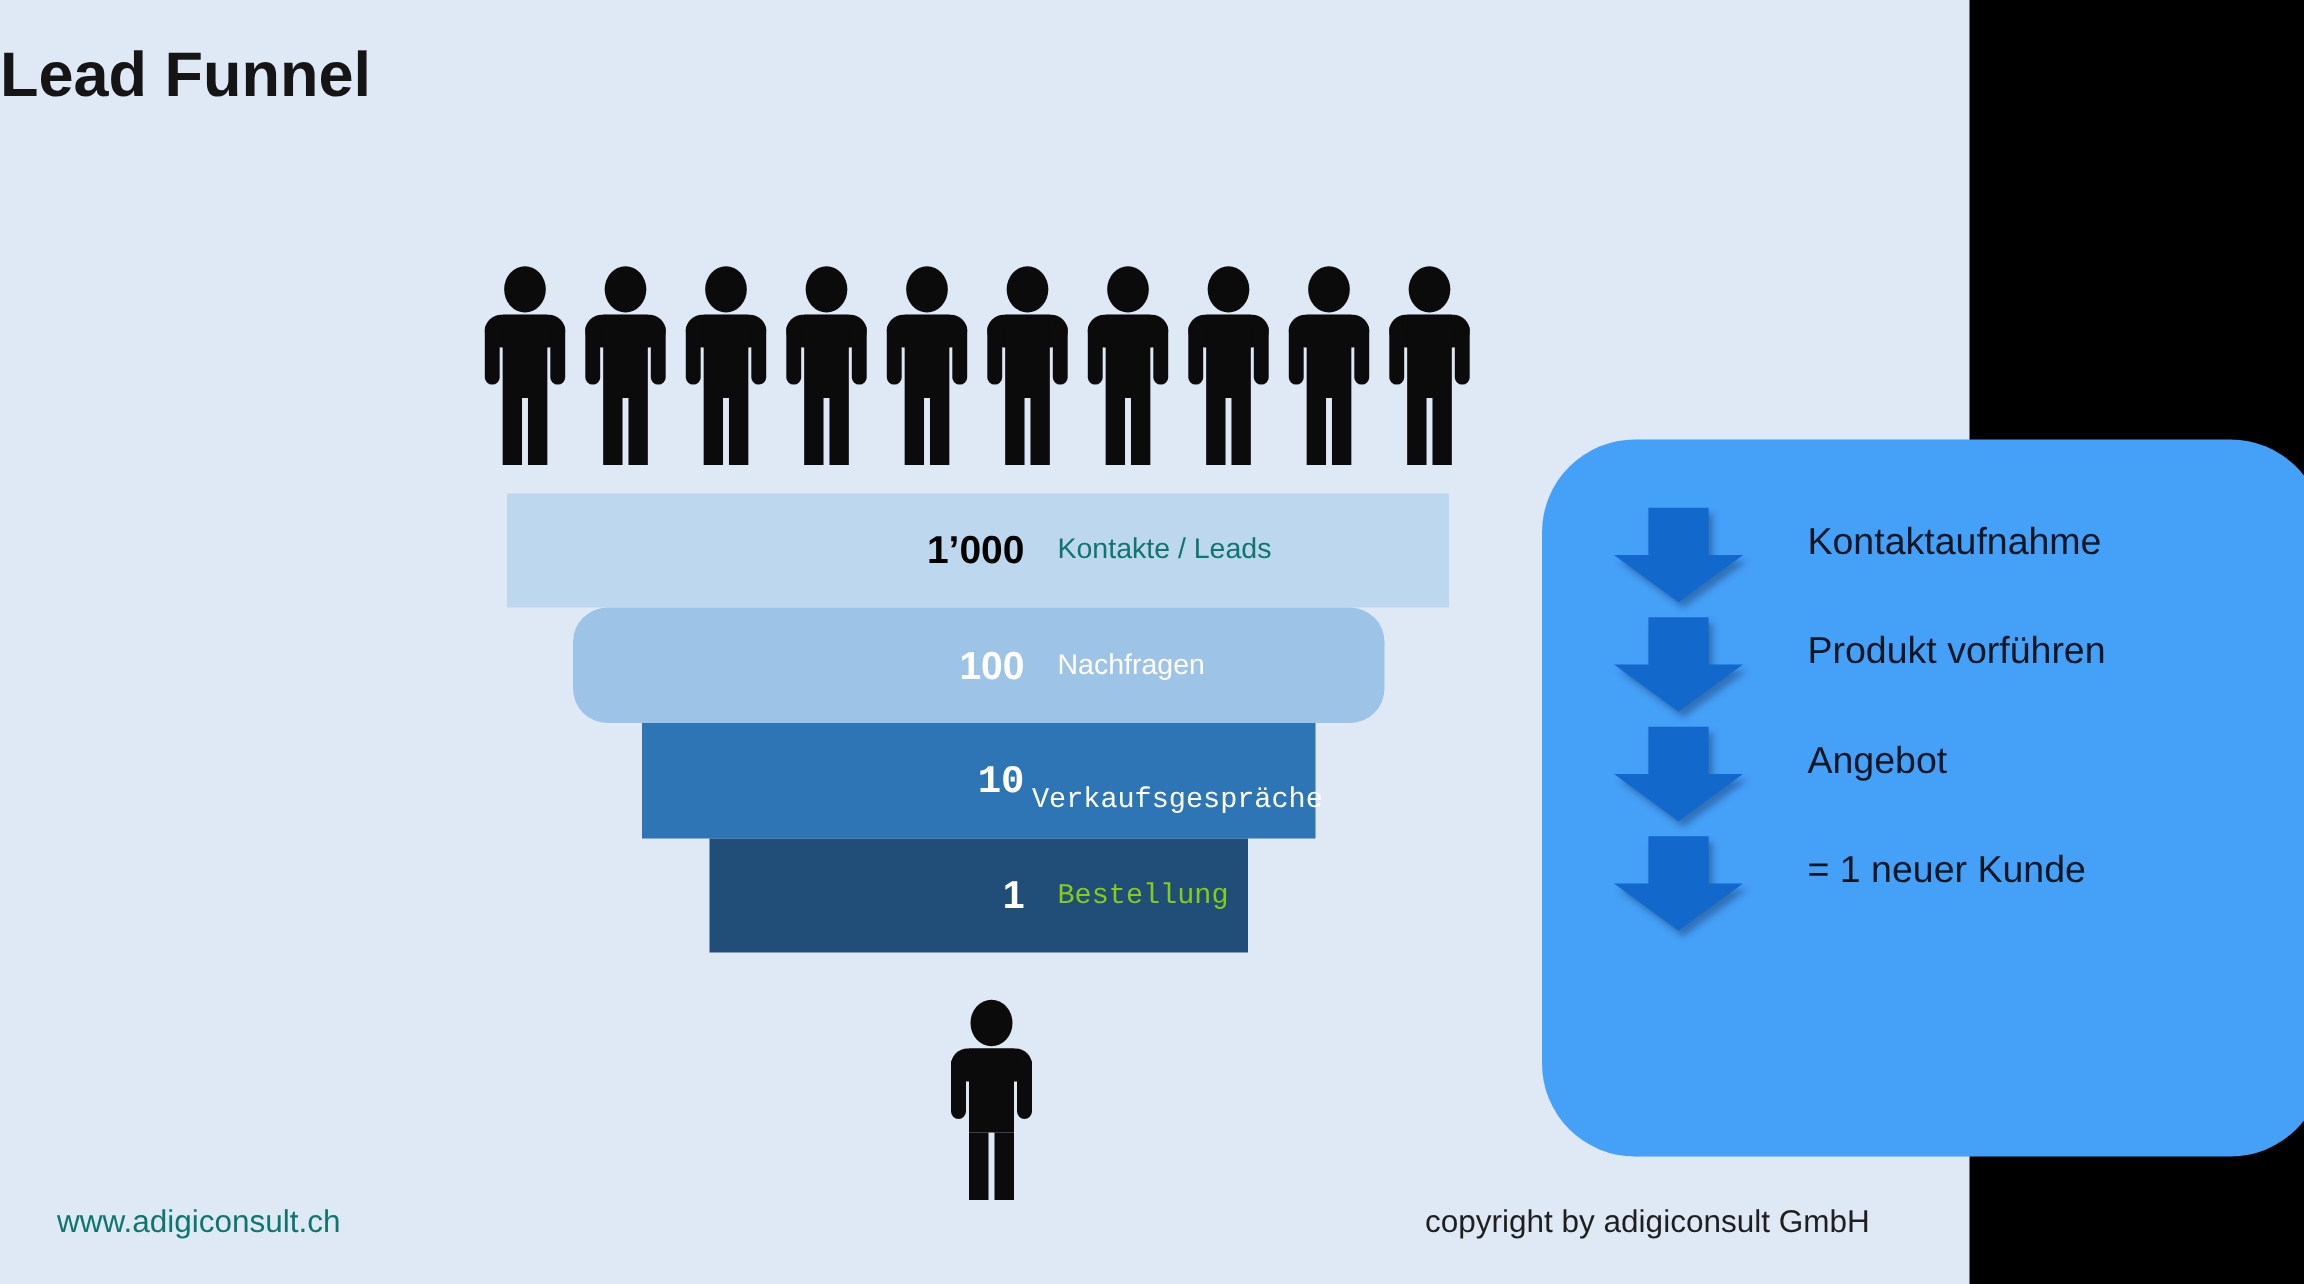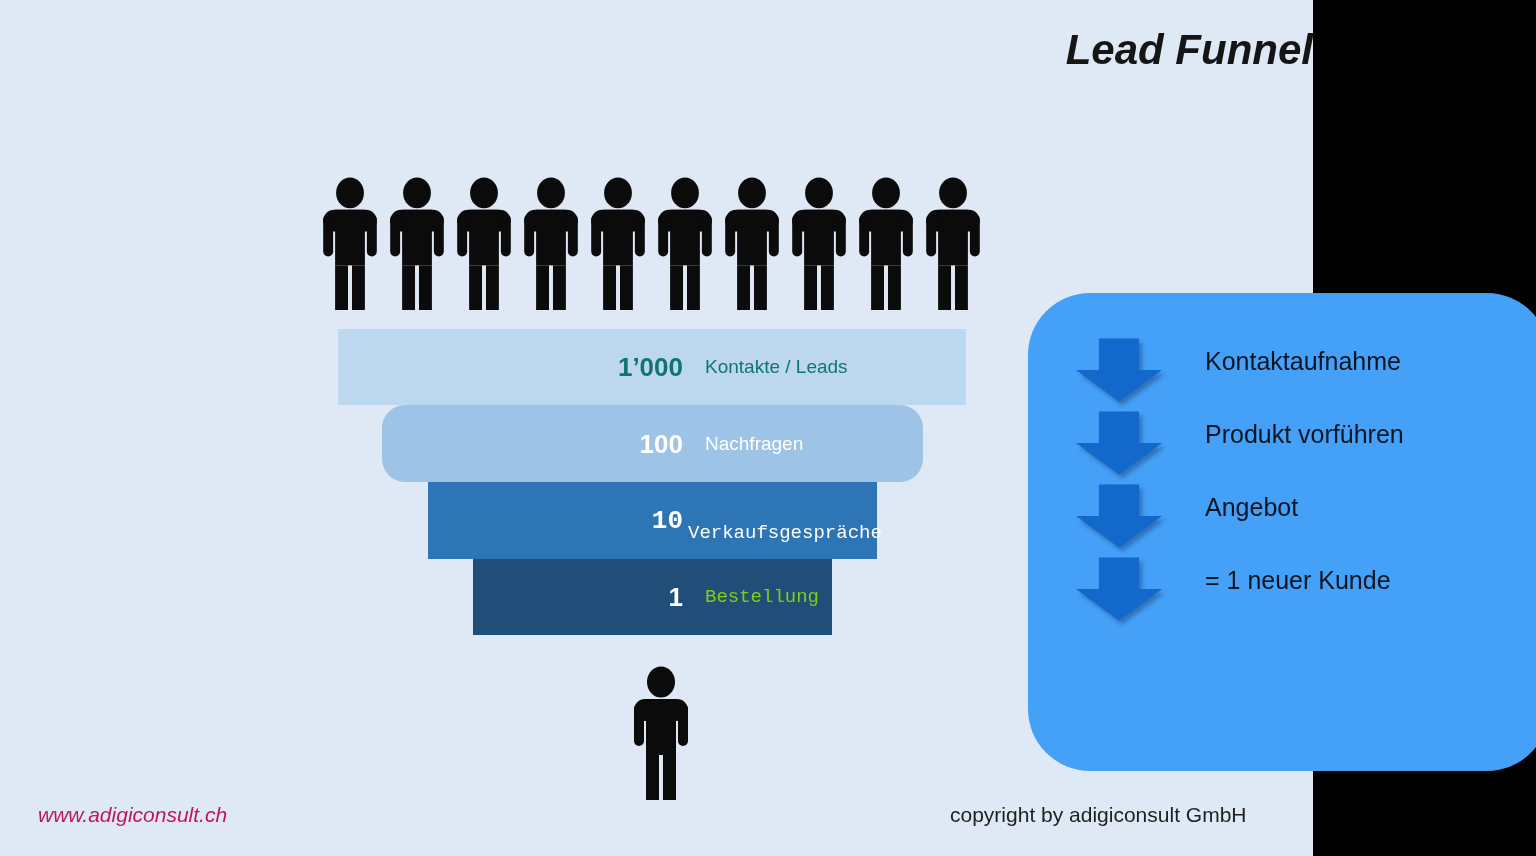--- a/index.html
+++ b/index.html
@@ -14,24 +14,24 @@
     overflow:hidden;
   }
   
   .black-band{
     position:absolute;top:0;left:1313px;width:223px;height:856px;
     background:#000;z-index:1;
   }
   
   .title{
     position:absolute;top:26px;left:0;width:1313px;
-    text-align:right;
+    text-align:left;
     font-size:42px;font-weight:700;color:#151515;
     letter-spacing:0px;
-    z-index:2;margin:0;font-style:italic;
+    z-index:2;margin:0;
   }
   
   .audience-row{
     position:absolute;left:318px;top:177px;
     display:flex;gap:3px;z-index:2;
   }
   .person{width:64px;height:133px;display:block;}
   .person svg{width:100%;height:100%;display:block;}
   
   .funnel-row{
@@ -81,21 +81,21 @@
   .step-arrow svg{width:100%;height:100%;display:block;}
   .step-label{
     margin-left:43px;
     font-size:25px;color:#0c1622;
     transform:translateY(-8px);
     white-space:nowrap;
   }
   
   .footer-left{
     position:absolute;left:38px;top:803px;
-    font-size:21px;color:#be185d;z-index:2;font-style:italic;
+    font-size:21px;color:#0f766e;z-index:2;
   }
   .footer-right{
     position:absolute;left:950px;top:803px;
     font-size:21px;color:#1f1f1f;z-index:2;
   }
 </style>
 </head>
 <body>
 
 <div class="slide">
@@ -221,21 +221,21 @@
       <rect x="49" y="38" width="10" height="42" rx="5"></rect>
       <rect x="17" y="33" width="30" height="56"></rect>
       <rect x="17" y="89" width="13" height="45"></rect>
       <rect x="34" y="89" width="13" height="45"></rect>
     </svg>
   </span>
 </div>
 
   <div id="funnel-container">
   <div class="funnel-row" data-idx="0" style="background: rgb(189, 215, 238);">
-    <span class="funnel-num" style="color: #0f766e;">1’000</span>
+    <span class="funnel-num" style="color: #000000;">1’000</span>
     <span class="funnel-label" style="color: #0f766e;">Kontakte / Leads</span>
   </div>
 
   <div class="funnel-row" data-idx="1" style="background: rgb(157, 195, 230);">
     <span class="funnel-num" style="color: rgb(255, 255, 255);">100</span>
     <span class="funnel-label" style="color: rgb(255, 255, 255);">Nachfragen</span>
   </div>
 
   <div class="funnel-row" data-idx="2" style="background: rgb(46, 117, 182); font-family: Liberation Mono, monospace;">
     <span class="funnel-num" style="color: rgb(255, 255, 255);">10</span>

